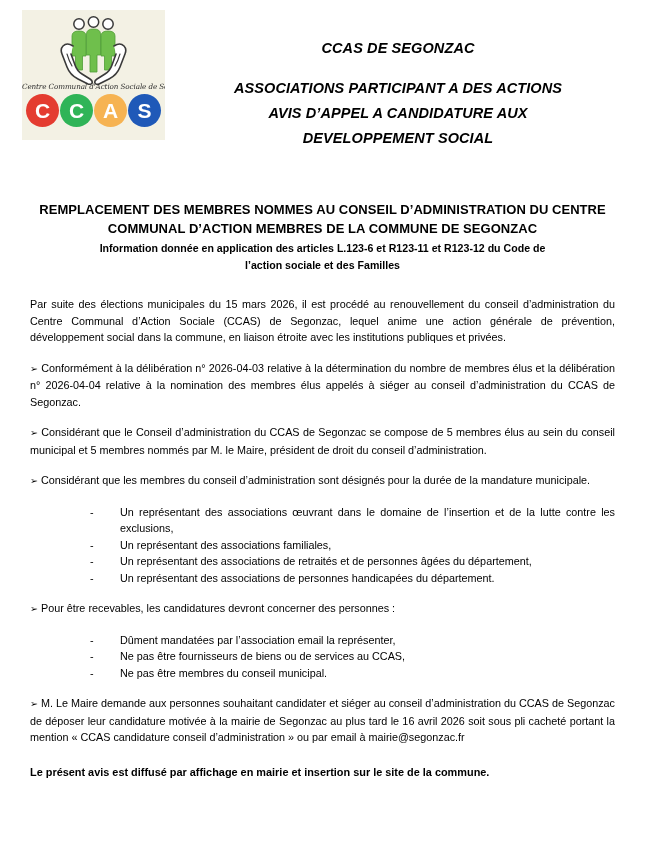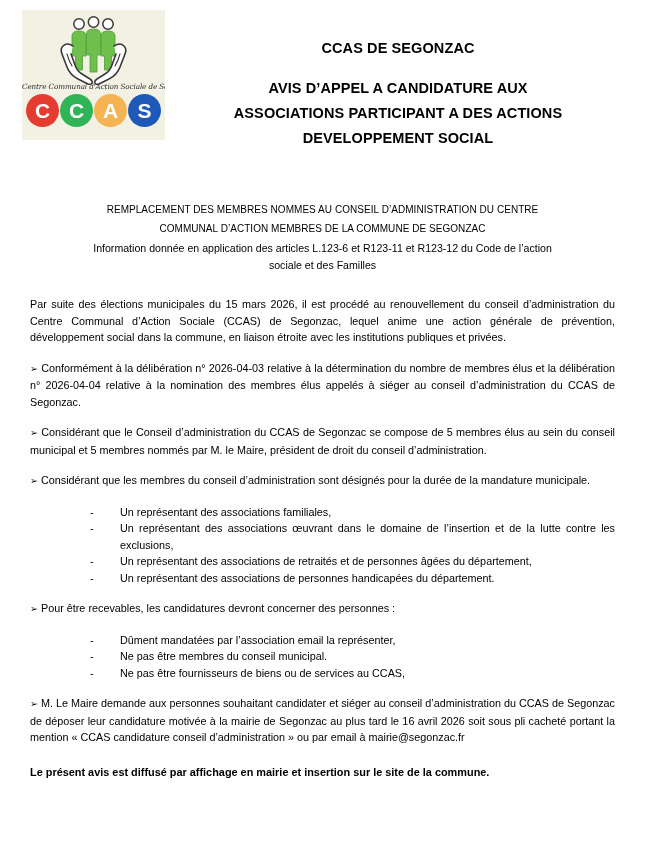--- a/index.html
+++ b/index.html
@@ -84,20 +84,21 @@
     line-height: 1;
   }
 
   
   .title-block {
     position: absolute;
     left: 168px;
     top: 0;
     width: 460px;
     text-align: center;
+    font-style: italic;
   }
   .org-title {
     font-weight: bold;
     font-size: 14.5px;
     letter-spacing: 0.1px;
     margin-top: 40px;
   }
   .main-title {
     font-weight: bold;
     font-size: 14.5px;
@@ -108,32 +109,33 @@
   .main-title span { display: block; }
 
   
   .subtitle-block {
     margin: 0 auto;
     width: 600px;
     text-align: center;
     padding-top: 20px;
   }
   .subtitle-strong {
-    font-weight: normal;
-    font-size: 10px;
+    font-weight: bold;
+    font-size: 13px;
     line-height: 19px;
     letter-spacing: 0.05px;
     text-align: center;
   }
   .subtitle-strong span { display: block; }
   .subtitle-note {
     font-size: 10.6px;
     line-height: 17px;
     margin-top: 2px;
     padding: 0 62px;
+    font-weight: bold;
   }
 
   
   .body {
     margin: 0 auto;
     width: 585px;
     padding-top: 22px;
     font-size: 10.8px;
     line-height: 16.5px;
   }
@@ -217,22 +219,22 @@
           </div>
         <div class="disc" style="background:#1f59b8">
             <span>S</span>
           </div>
       </div>
     </div>
 
     <div class="title-block">
       <div class="org-title">CCAS DE SEGONZAC</div>
       <div class="main-title">
+        <span>ASSOCIATIONS PARTICIPANT A DES ACTIONS</span>
         <span>AVIS D’APPEL A CANDIDATURE AUX</span>
-        <span>ASSOCIATIONS PARTICIPANT A DES ACTIONS</span>
         <span>DEVELOPPEMENT SOCIAL</span>
       </div>
     </div>
   </div>
 
   <div class="subtitle-block">
     <div class="subtitle-strong">
       <span>REMPLACEMENT DES MEMBRES NOMMES AU CONSEIL D’ADMINISTRATION DU CENTRE</span>
       <span>COMMUNAL D’ACTION MEMBRES DE LA COMMUNE DE SEGONZAC</span>
     </div>
@@ -253,35 +255,35 @@
       <span>Considérant que le Conseil d’administration du CCAS de Segonzac se compose de 5 membres élus au sein du conseil municipal et 5 membres nommés par M. le Maire, président de droit du conseil d’administration.</span>
     </p>
 
     <p class="arrow-para">
       <span class="arrow">➢</span>
       <span>Considérant que les membres du conseil d’administration sont désignés pour la durée de la mandature municipale.</span>
     </p>
 
 
     <ul class="dash-list">
+      <li>Un représentant des associations œuvrant dans le domaine de l’insertion et de la lutte contre les exclusions,</li>
       <li>Un représentant des associations familiales,</li>
-      <li>Un représentant des associations œuvrant dans le domaine de l’insertion et de la lutte contre les exclusions,</li>
       <li>Un représentant des associations de retraités et de personnes âgées du département,</li>
       <li>Un représentant des associations de personnes handicapées du département.</li>
     </ul>
 
     <p class="arrow-para just-left">
       <span class="arrow">➢</span>
       <span>Pour être recevables, les candidatures devront concerner des personnes :</span>
     </p>
 
     <ul class="dash-list">
       <li>Dûment mandatées par l’association email la représenter,</li>
+      <li>Ne pas être fournisseurs de biens ou de services au CCAS,</li>
       <li>Ne pas être membres du conseil municipal.</li>
-      <li>Ne pas être fournisseurs de biens ou de services au CCAS,</li>
     </ul>
 
     <p class="arrow-para">
       <span class="arrow">➢</span>
       <span>M. Le Maire demande aux personnes souhaitant candidater et siéger au conseil d’administration du CCAS de Segonzac de déposer leur </span><span class="bold">candidature motivée à la mairie de Segonzac au plus tard le 16 avril 2026</span><span> soit sous pli cacheté portant la mention « CCAS candidature conseil d’administration » ou par email à mairie@segonzac.fr</span>
     </p>
 
     <p class="closing">Le présent avis est diffusé par affichage en mairie et insertion sur le site de la commune.</p>
 
   </div>

